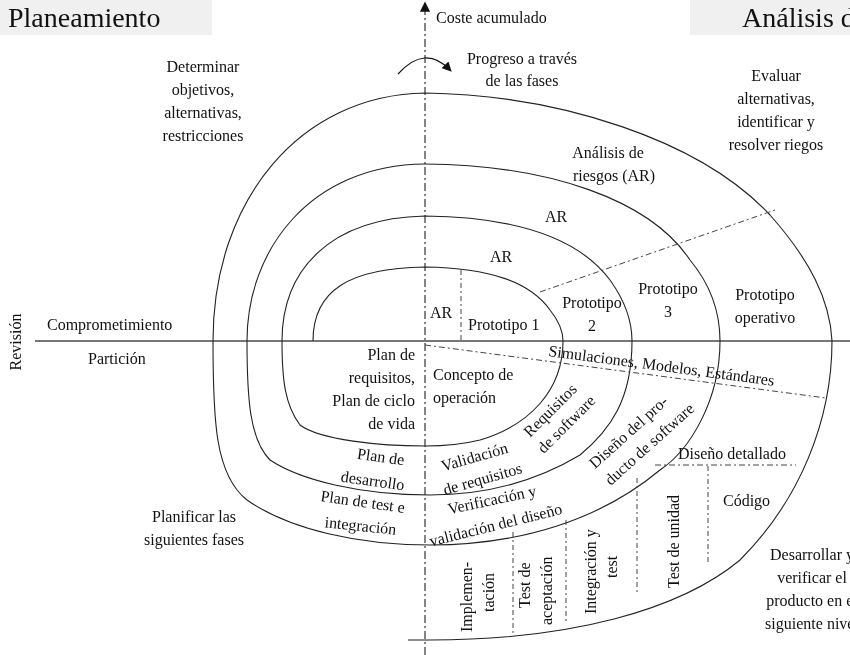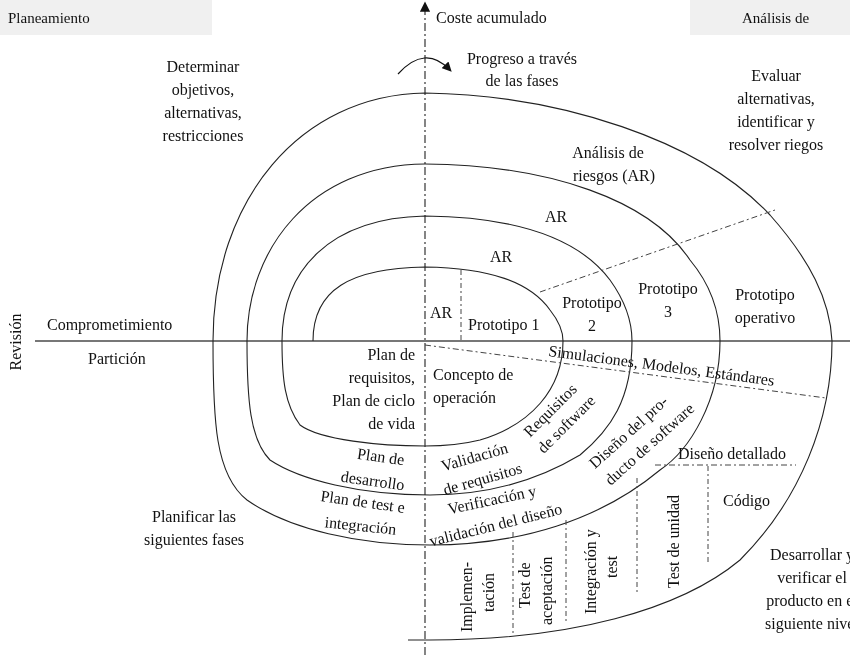--- a/index.html
+++ b/index.html
@@ -1,19 +1,19 @@
 <!DOCTYPE html>
 <html><head>
 <meta charset="utf-8">
 <style>
   html, body { margin:0; padding:0; background:#ffffff; }
   body { width:850px; height:655px; position:relative; overflow:hidden;
          font-family:"Liberation Serif","DejaVu Serif",serif; color:#111; }
   .hdr { position:absolute; top:0; height:35px; background:#f0f0f0;
-         font-size:15px; line-height:36px; color:#111; }
+         font-size:28px; line-height:36px; color:#111; }
   .hdr-left { left:0; width:212px; padding-left:8px; box-sizing:border-box; }
   .hdr-right { left:690px; width:160px; padding-left:52px; box-sizing:border-box; white-space:nowrap; }
   svg { position:absolute; left:0; top:0; }
   svg text { font-family:"Liberation Serif","DejaVu Serif",serif; fill:#111; font-size:16px; }
 </style>
 </head>
 <body>
 
 <div class="hdr hdr-left">
   <span>Planeamiento</span>

